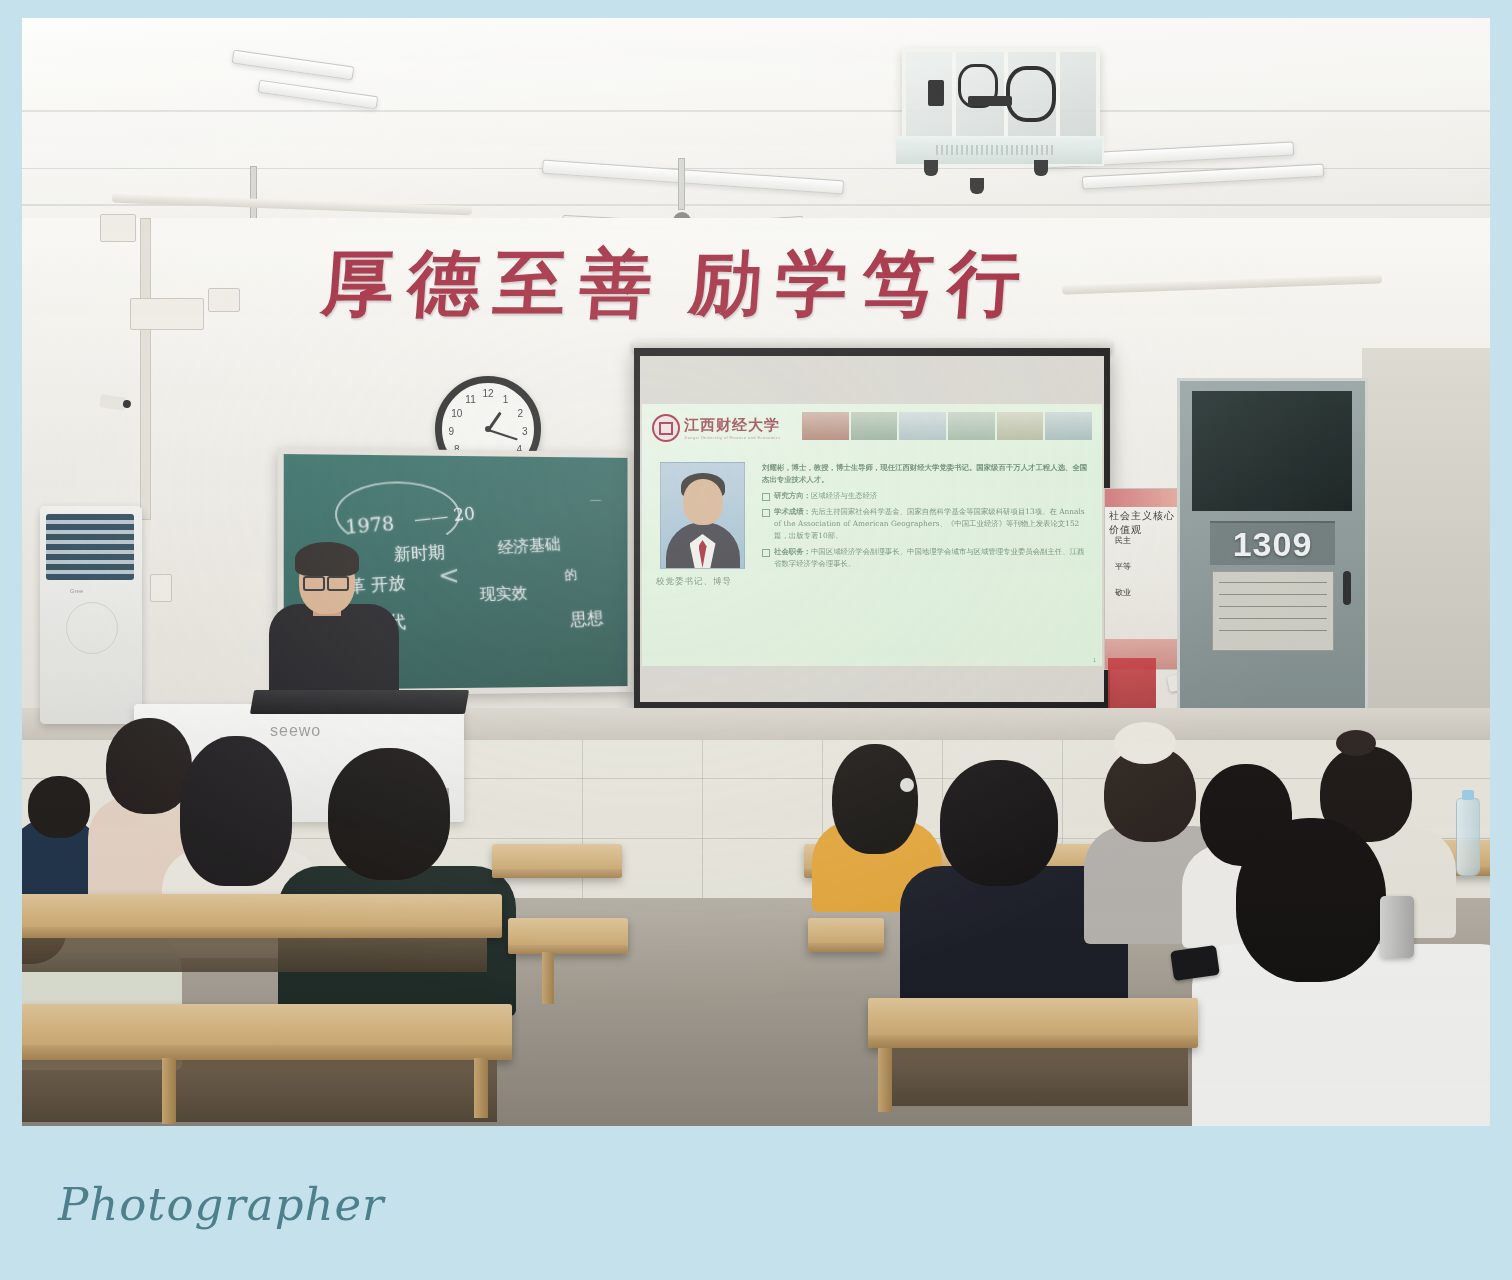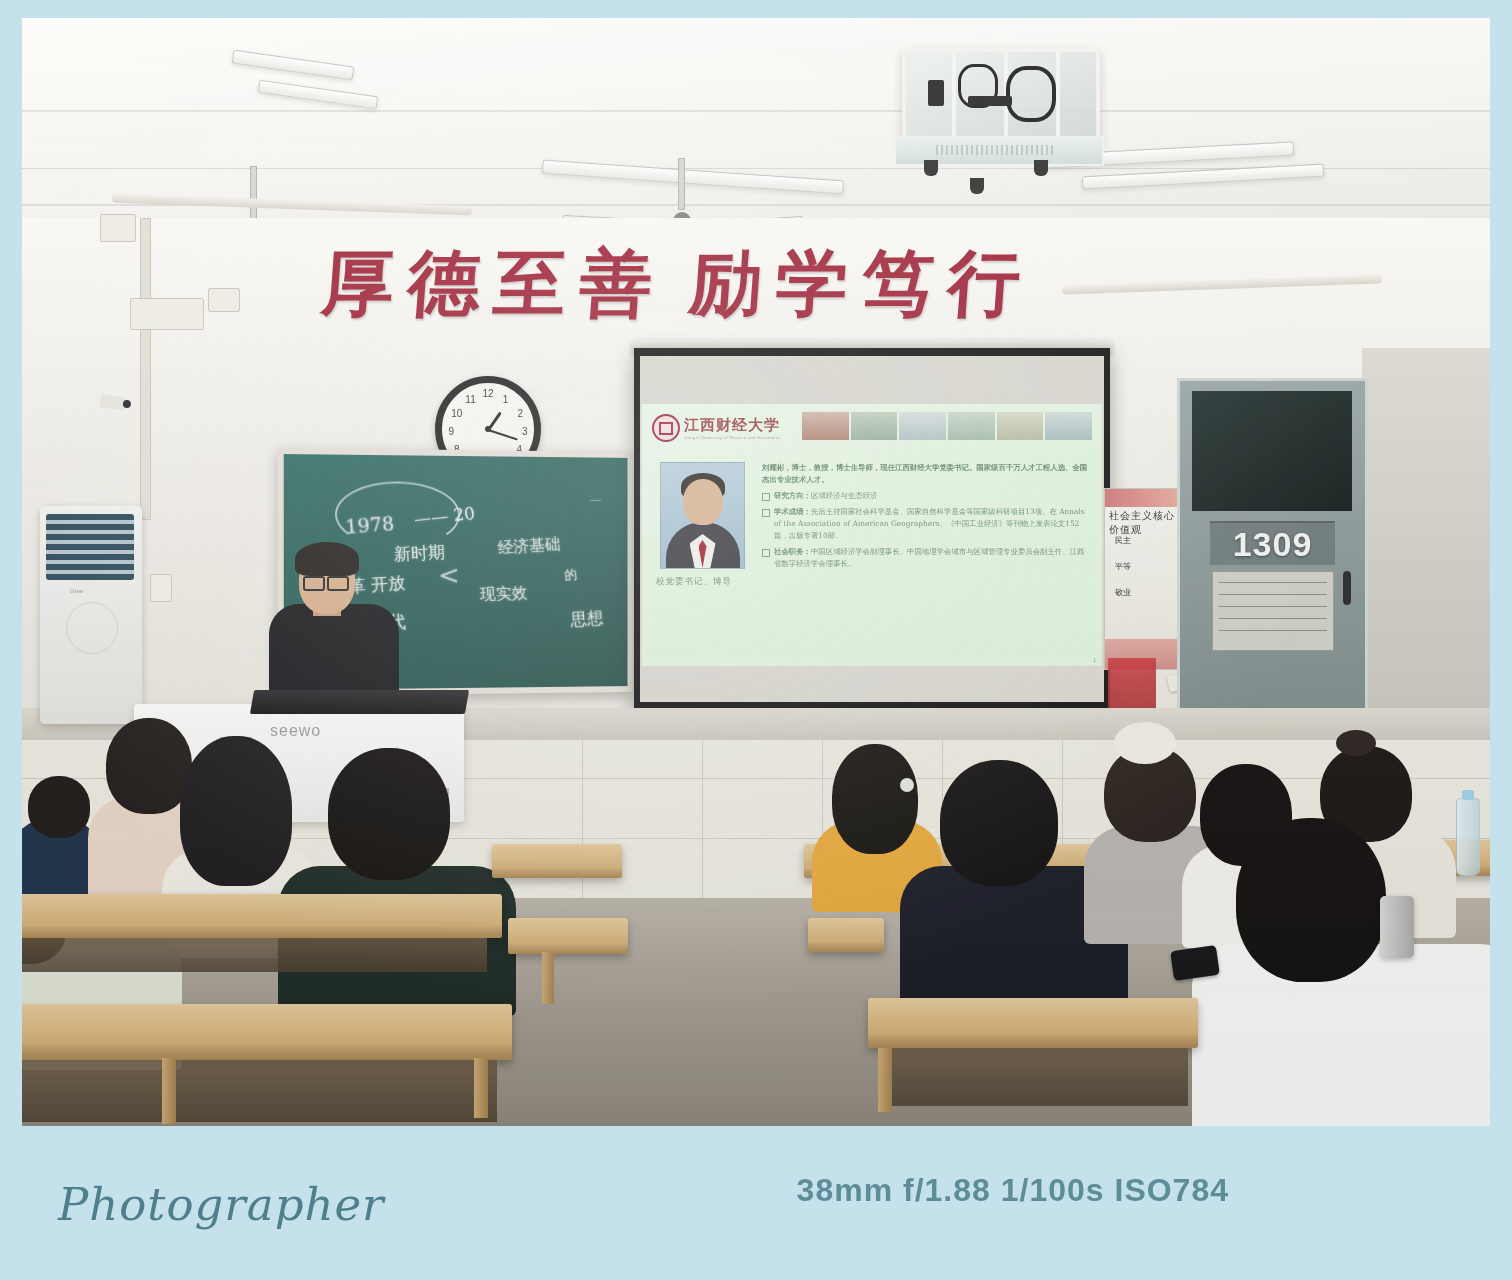--- a/index.html
+++ b/index.html
@@ -1,20 +1,20 @@
 <!DOCTYPE html>
 <html><head>
 <meta charset="utf-8">
 <style>
   html,body{margin:0;padding:0;background:#c5e2ec;}
   body{width:1512px;height:1280px;overflow:hidden;
        font-family:"Liberation Sans","DejaVu Sans",sans-serif;}
 
   
-  .frame{position:relative;width:1291px;height:1280px;background:#c5e2ec;}
+  .frame{position:relative;width:1291px;height:1280px;background:#c5e2ec;padding-left:26px;}
 
   
   .photo{position:absolute;left:22px;top:18px;width:1468px;height:1108px;
          overflow:hidden;background:#c9c6c0;}
 
   
   .ceiling{position:absolute;left:0;top:0;width:100%;height:215px;
     background:linear-gradient(175deg,#fdfdfb 0%,#f6f5f1 55%,#eceae4 100%);}
   .ceiling:after{content:"";position:absolute;left:0;top:150px;width:100%;height:1px;
     background:rgba(160,160,155,.35);}
@@ -560,16 +560,15 @@
       <div class="edge"></div>
     </div>
     <div class="leg" style="left:856px;top:1030px;width:14px;height:64px;"></div>
 
     <div class="haze"></div>
   </div>
 
   <div class="footer"></div>
   <div class="sig">Photographer</div>
   <div class="exif">
-    <div class="l1">38mm  f/1.88  1/100s  ISO784</div>
   </div>
 
 </div>
 
 </body></html>

